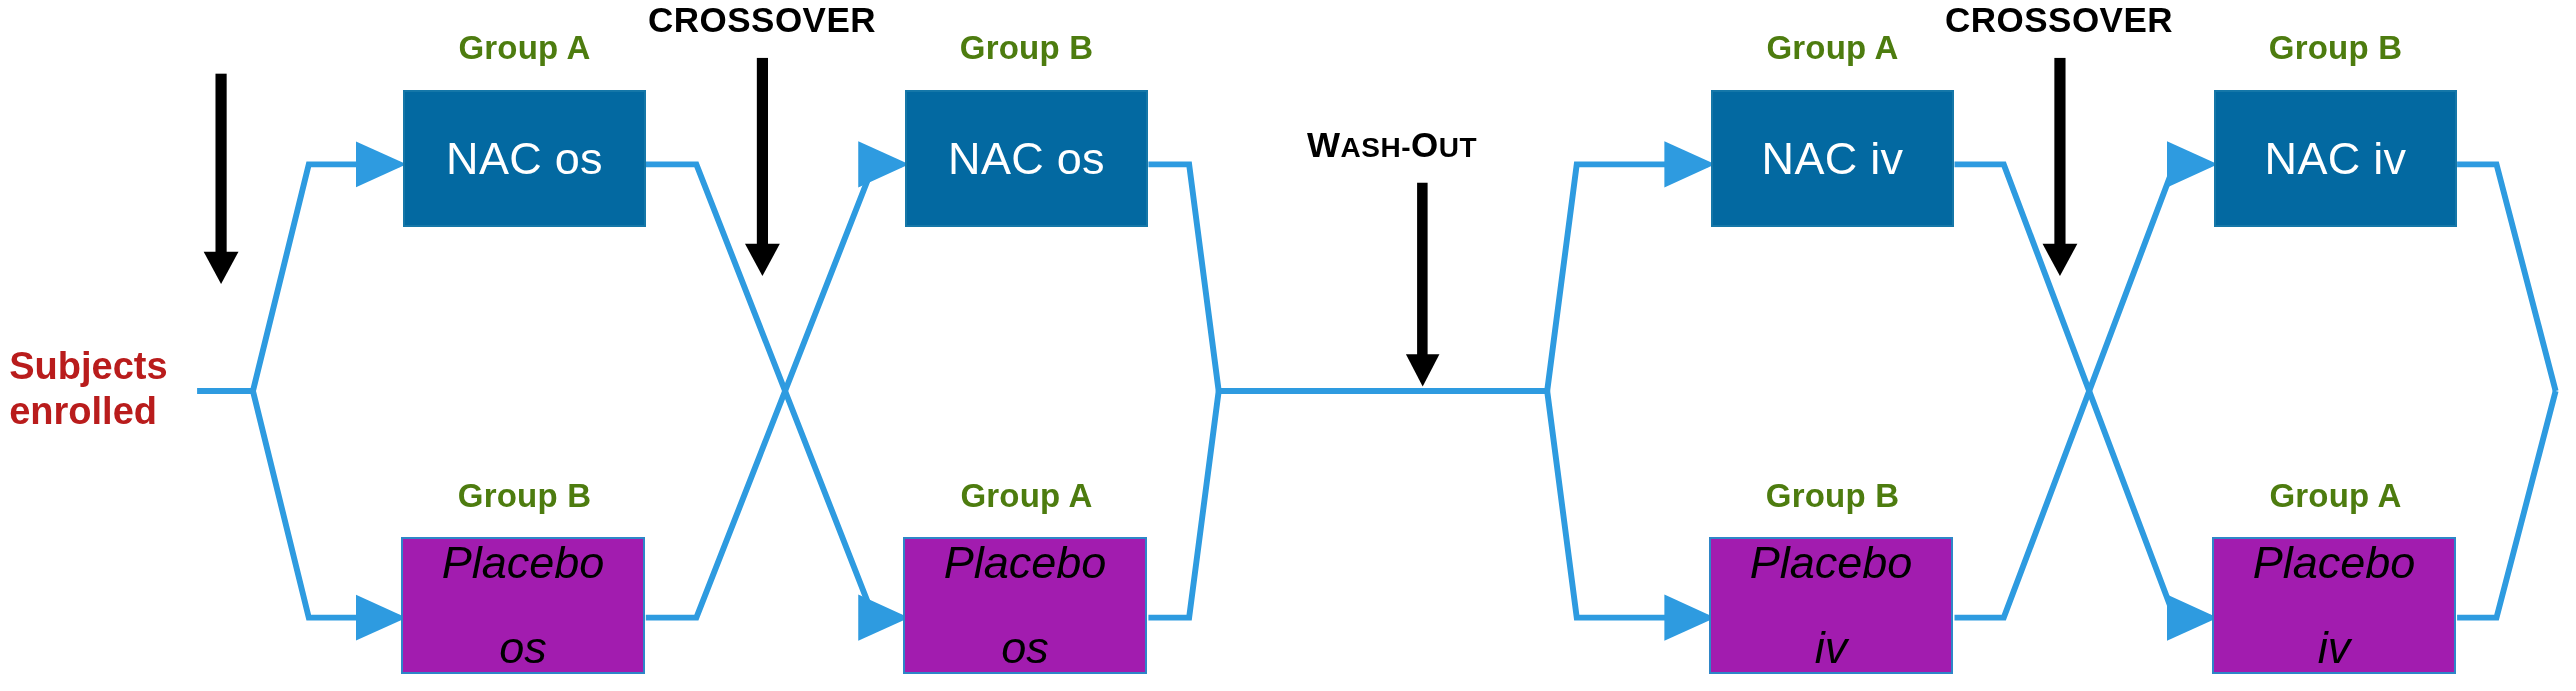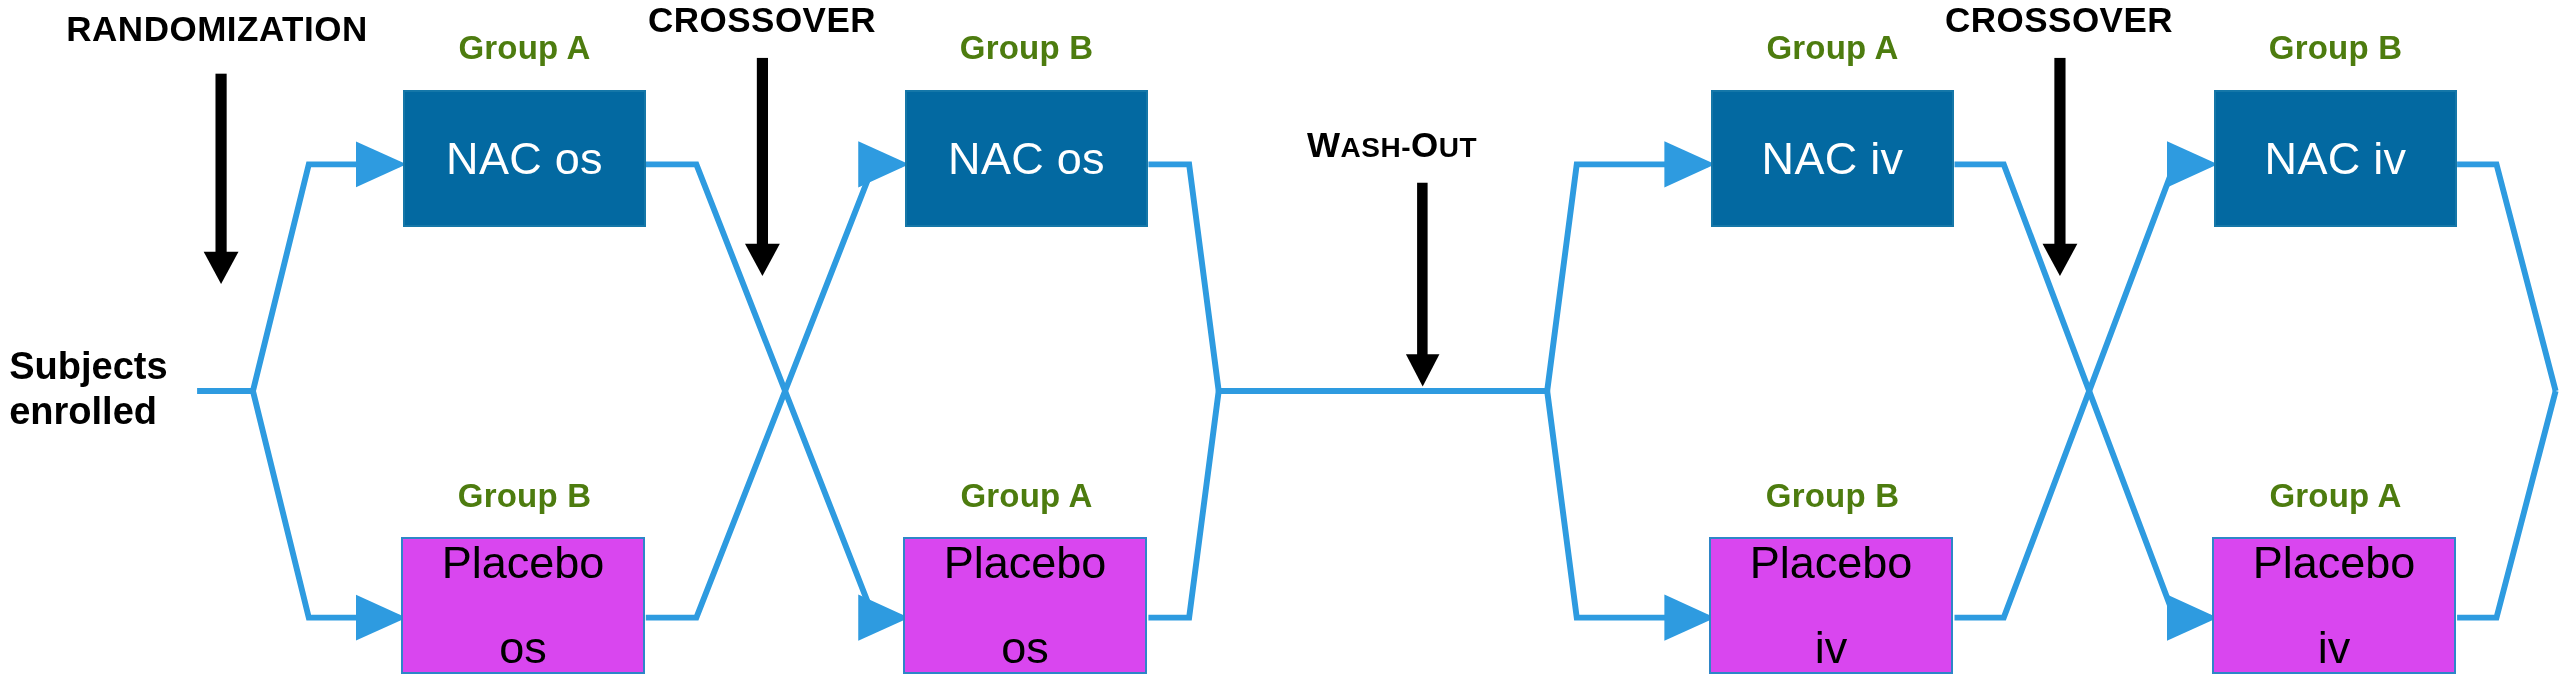--- a/index.html
+++ b/index.html
@@ -9,37 +9,37 @@
 
   
   #wires{position:absolute;left:0;top:0;width:2576px;height:692px;}
 
   
   .node{position:absolute;box-sizing:border-box;
         display:flex;align-items:center;justify-content:center;
         text-align:center;line-height:1.28;}
   .node.nac{background:#0369a1;border:2px solid #1577A8;color:#ffffff;
             font-size:45px;font-weight:400;letter-spacing:0.3px;}
-  .node.placebo{background:#d946ef;border:2.6px solid #2E86C8;color:#000000;
-            font-size:45px;font-weight:400;}
+  .node.placebo{background:#a21caf;border:2.6px solid #2E86C8;color:#000000;
+            font-size:45px;font-weight:400;font-style:italic;}
   .node .lines{display:block;}
   .node .l2{display:block;margin-top:27px;}
 
   
   .grouplbl{position:absolute;color:#4d7c0f;font-size:33px;font-weight:700;
             text-align:center;white-space:nowrap;letter-spacing:0.2px;}
 
   
   .phase{position:absolute;color:#000000;font-size:35px;font-weight:700;
          white-space:nowrap;letter-spacing:0.5px;text-align:center;}
   .phase .sc-big{font-size:35px;}
   .phase .sc-small{font-size:28px;}
 
   
-  .enrolled{position:absolute;color:#000000;font-size:38px;font-weight:700;
+  .enrolled{position:absolute;color:#b91c1c;font-size:38px;font-weight:700;
             line-height:1.18;text-align:left;white-space:nowrap;}
 </style>
 </head>
 <body>
 
 <div id="stage">
 
   <svg id="wires" viewBox="0 0 3921 1053" width="2576" height="692">
     <defs>
       <marker id="ah" markerWidth="9" markerHeight="9" refX="7.4" refY="4.5" orient="auto" markerUnits="strokeWidth">
@@ -95,21 +95,20 @@
         <path d="M3109,371 L3162,371 L3135.5,420 Z"></path>
       </g>
     </g>
   </svg>
 
   <div class="enrolled" style="left:9.2px;top:344px;">
     <span>Subjects</span><br>
     <span>enrolled</span>
   </div>
 
-  <div class="phase" style="left:53px;top:9.2px;width:328px;">RANDOMIZATION</div>
 
   <div class="phase" style="left:598px;top:0px;width:328px;">CROSSOVER</div>
 
   <div class="phase" style="left:1228px;top:125px;width:328px;">
     <span class="sc-big">W</span><span class="sc-small">ASH</span><span class="sc-small">-</span><span class="sc-big">O</span><span class="sc-small">UT</span>
   </div>
 
   <div class="phase" style="left:1895px;top:0px;width:328px;">CROSSOVER</div>
 
   <div class="grouplbl" style="left:403px;top:29px;width:243px;">Group A</div>

